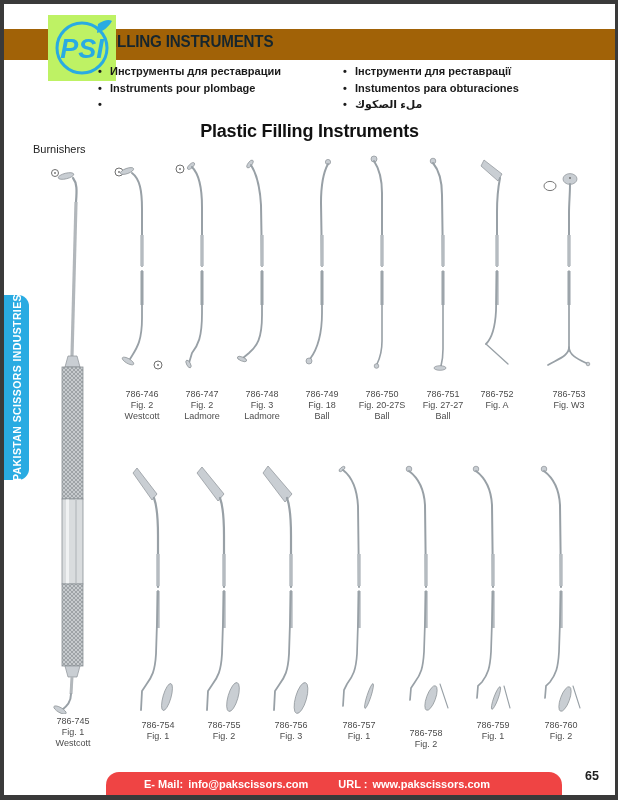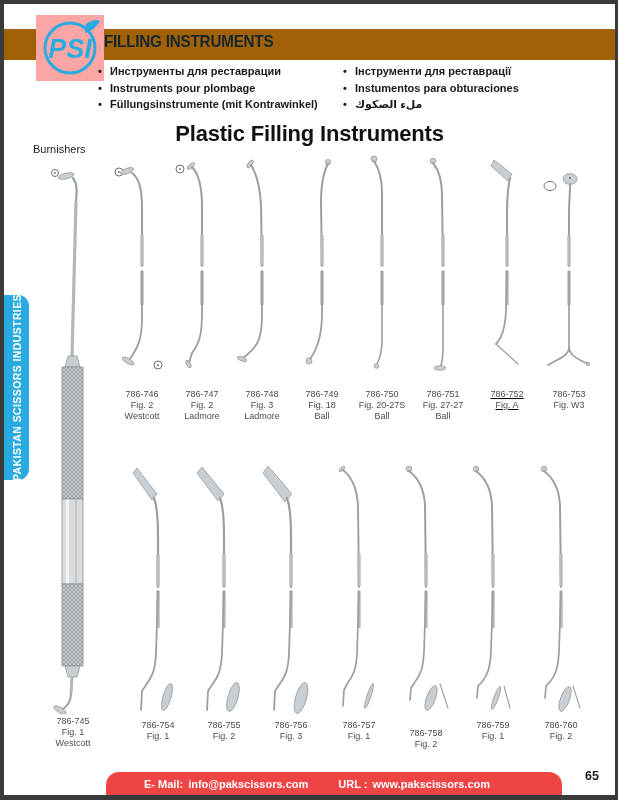--- a/index.html
+++ b/index.html
@@ -18,37 +18,37 @@
     background:#a16207;
     padding-left:6px;
   }
   .banner-title{
     position:absolute;left:100px;top:3px;
     font-size:16.5px;font-weight:bold;color:#16262e;
     letter-spacing:-.2px;transform:scaleX(.92);transform-origin:left center;
     white-space:nowrap;
   }
   .logo-box{
-    position:absolute;left:32px;top:11px;width:68px;height:66px;
-    background:#fca5a5;display:flex;align-items:center;justify-content:flex-end;
+    position:absolute;left:44px;top:11px;width:68px;height:66px;
+    background:#bef264;display:flex;align-items:center;justify-content:flex-end;
   }
   
   .bullets{position:absolute;top:59px;width:240px;}
   .bullets.left{left:94px;}
   .bullets.right{left:339px;}
   .bullet-row{
     display:flex;align-items:flex-start;
     font-size:11px;font-weight:bold;color:#1a1a1a;line-height:16.5px;
     white-space:nowrap;
   }
   .bullet-row .dot{width:12px;font-size:11px;color:#1a1a1a;}
   
   .sec-title{
     position:absolute;left:0;right:0;top:117px;text-align:center;
-    font-size:22px;font-weight:bold;color:#111;letter-spacing:-.2px;
+    font-size:18px;font-weight:bold;color:#111;letter-spacing:-.2px;
   }
   .group-label{
     position:absolute;left:29px;top:139px;
     font-size:11px;color:#222;
   }
   
   .col{position:absolute;display:flex;flex-direction:column;align-items:center;}
   .cap{
     margin-top:2px;text-align:center;font-size:9px;line-height:11px;color:#4c4c4c;
     white-space:nowrap;
@@ -102,21 +102,20 @@
     <div class="bullet-row">
         <span class="dot">•</span>
         <span>Инструменты для реставрации</span>
       </div>
     <div class="bullet-row">
         <span class="dot">•</span>
         <span>Instruments pour plombage</span>
       </div>
     <div class="bullet-row">
         <span class="dot">•</span>
-        <span>Füllungsinstrumente (mit Kontrawinkel)</span>
       </div>
   </div>
   <div class="bullets right">
     <div class="bullet-row">
         <span class="dot">•</span>
         <span>Інструменти для реставрації</span>
       </div>
     <div class="bullet-row">
         <span class="dot">•</span>
         <span>Instumentos para obturaciones</span>
@@ -245,21 +244,21 @@
           <path fill="none" stroke="#b5bbc0" stroke-width="3.4" d="M30,80 L30,111 M30,116 L30,150"></path>
           <path class="s" stroke-width="1.6" d="M30,116 L30,194 C30,203 29,207 28,211"></path>
           <ellipse cx="27" cy="213" rx="6" ry="2.3" class="f"></ellipse>
         </svg>
         <div class="cap">
           <span>786-751</span>
           <span>Fig. 27-27</span>
           <span>Ball</span>
         </div>
       </div>
-      <div class="col" style="left: 470px; top: 151px; width: 66px; text-decoration: underline;">
+      <div class="col" style="left: 460px; top: 151px; width: 66px;">
         <svg class="inst" width="60" height="232" viewBox="0 0 60 232">
           <polygon points="17,5 35,19 31,26 14,11" class="f"></polygon>
           <path class="s" stroke-width="2" d="M33,23 C31,33 30,43 30,57 L30,111"></path>
           <path fill="none" stroke="#b5bbc0" stroke-width="3.4" d="M30,80 L30,111 M30,116 L30,150"></path>
           <path class="s" stroke-width="1.8" d="M30,116 L29,156 C28,176 24,184 19,189"></path>
           <path class="s" stroke-width="1.3" d="M19,189 L41,209"></path>
         </svg>
         <div class="cap">
           <span>786-752</span>
           <span>Fig. A</span>

